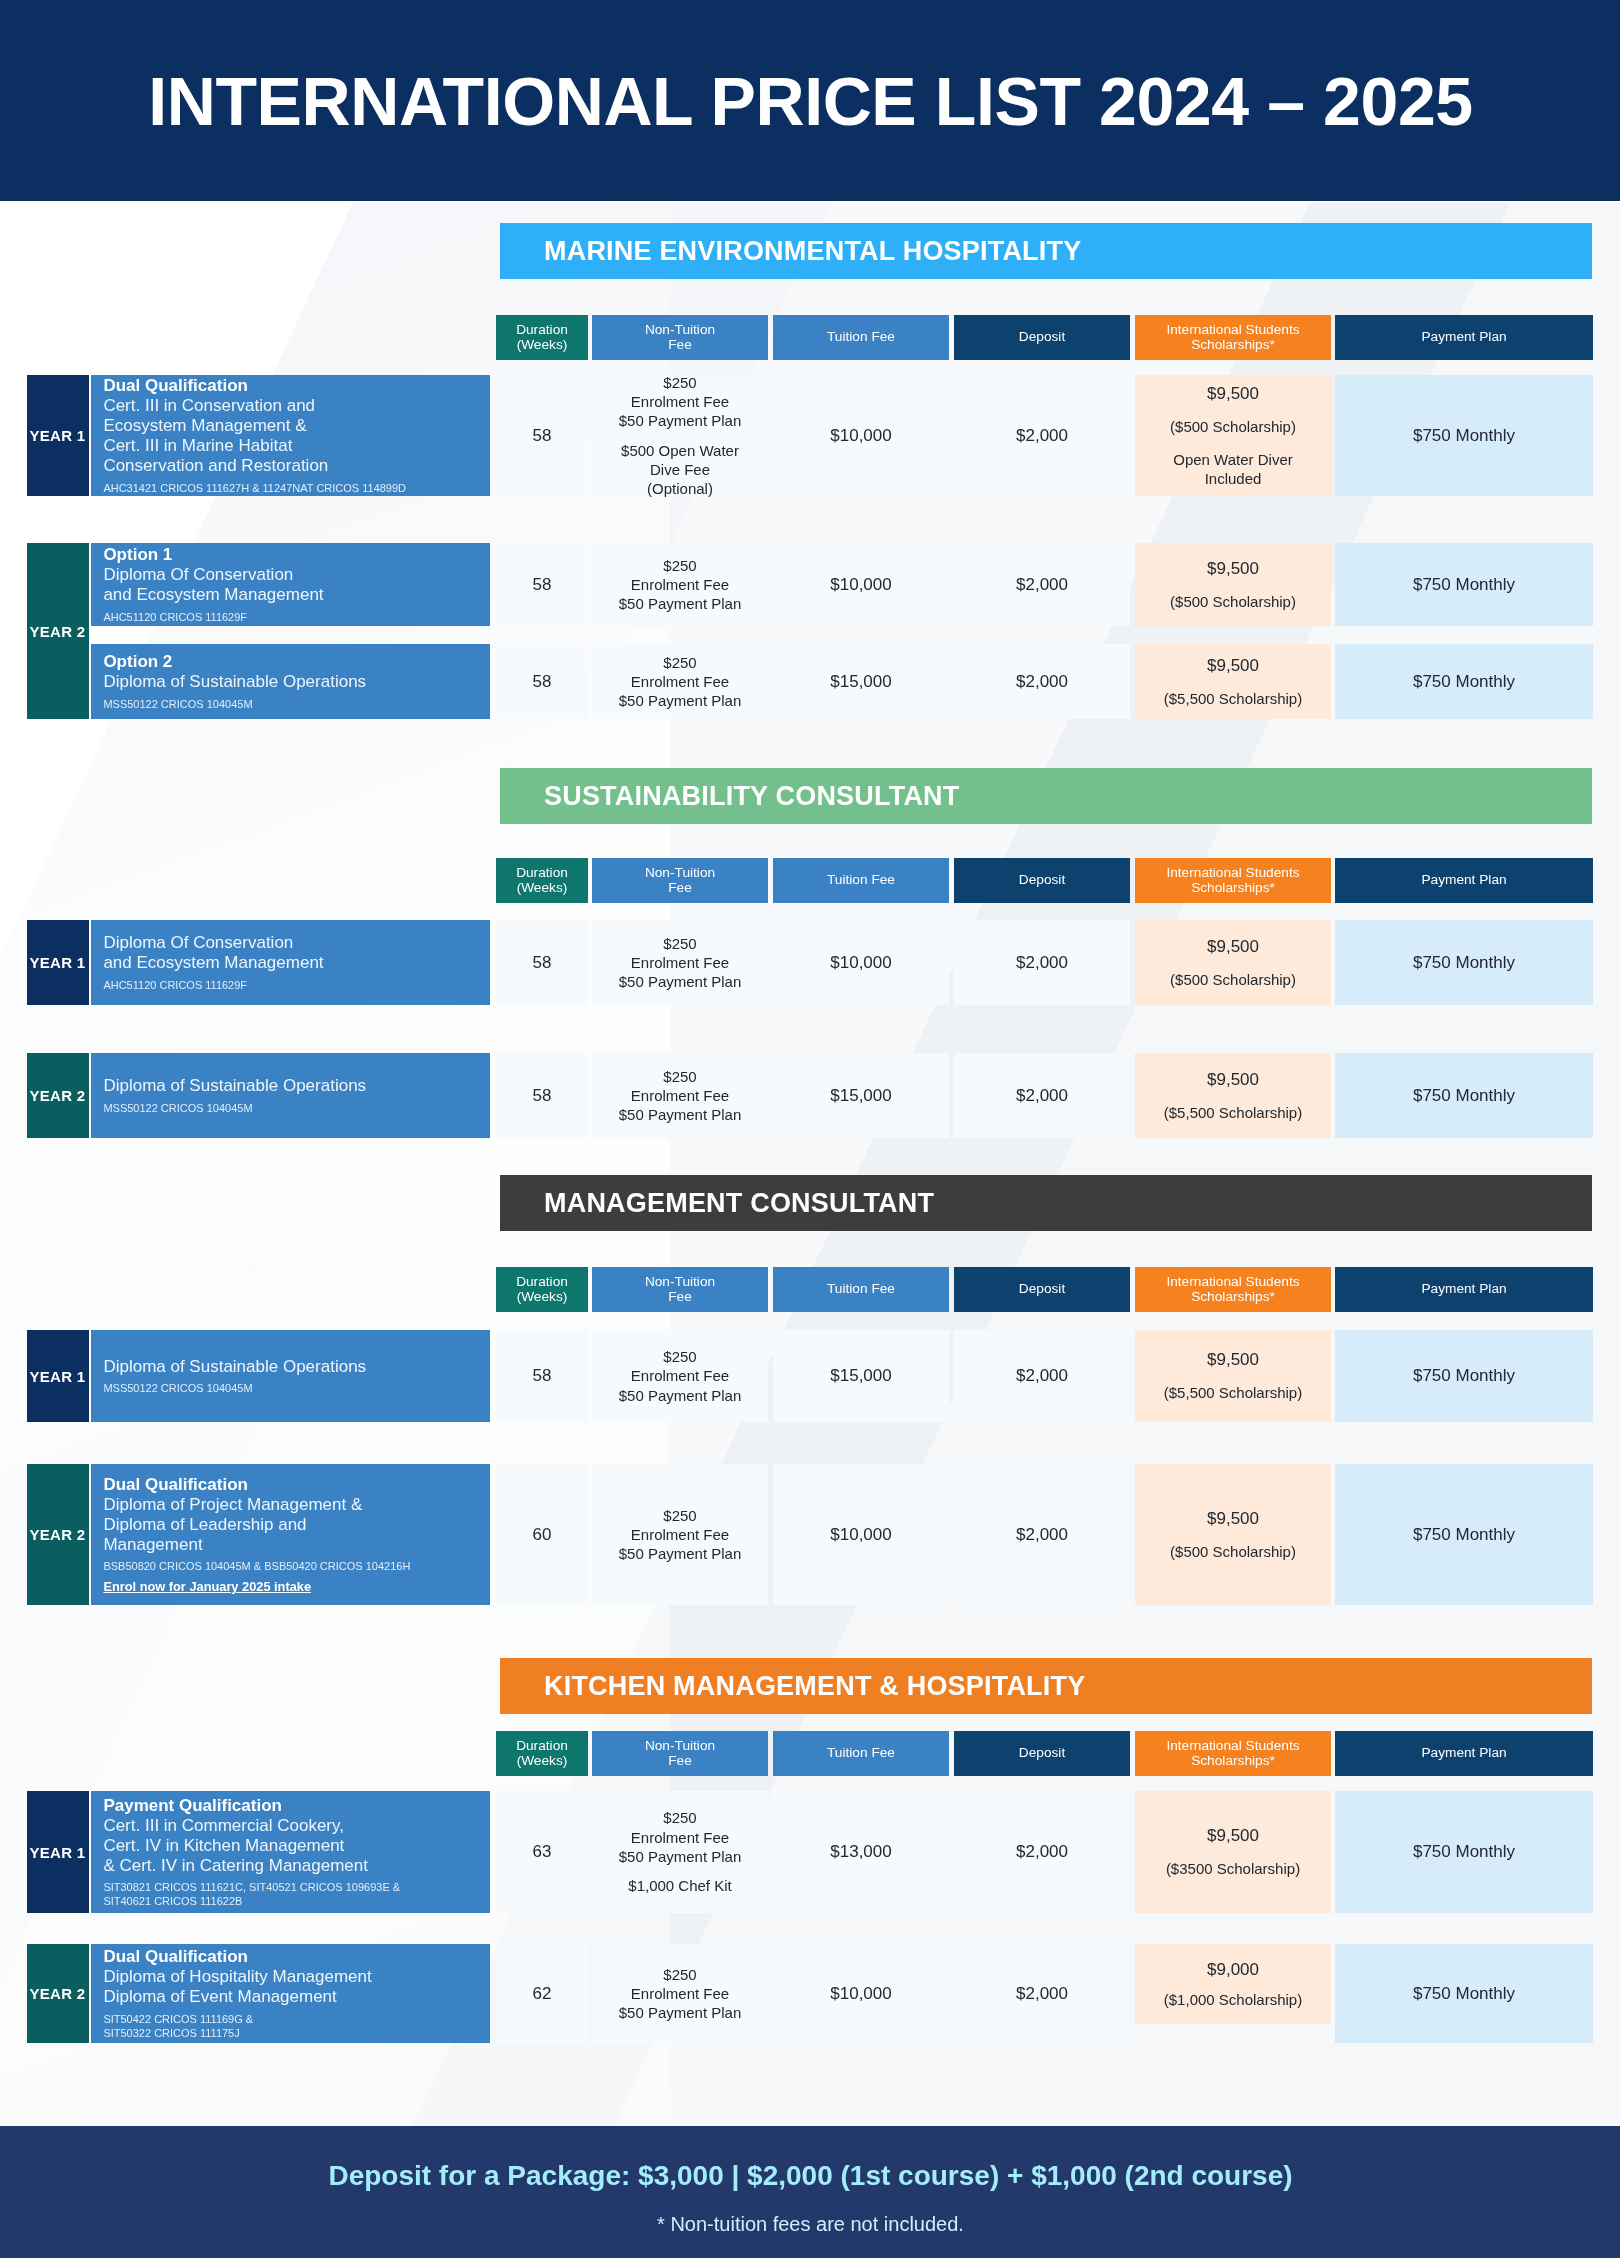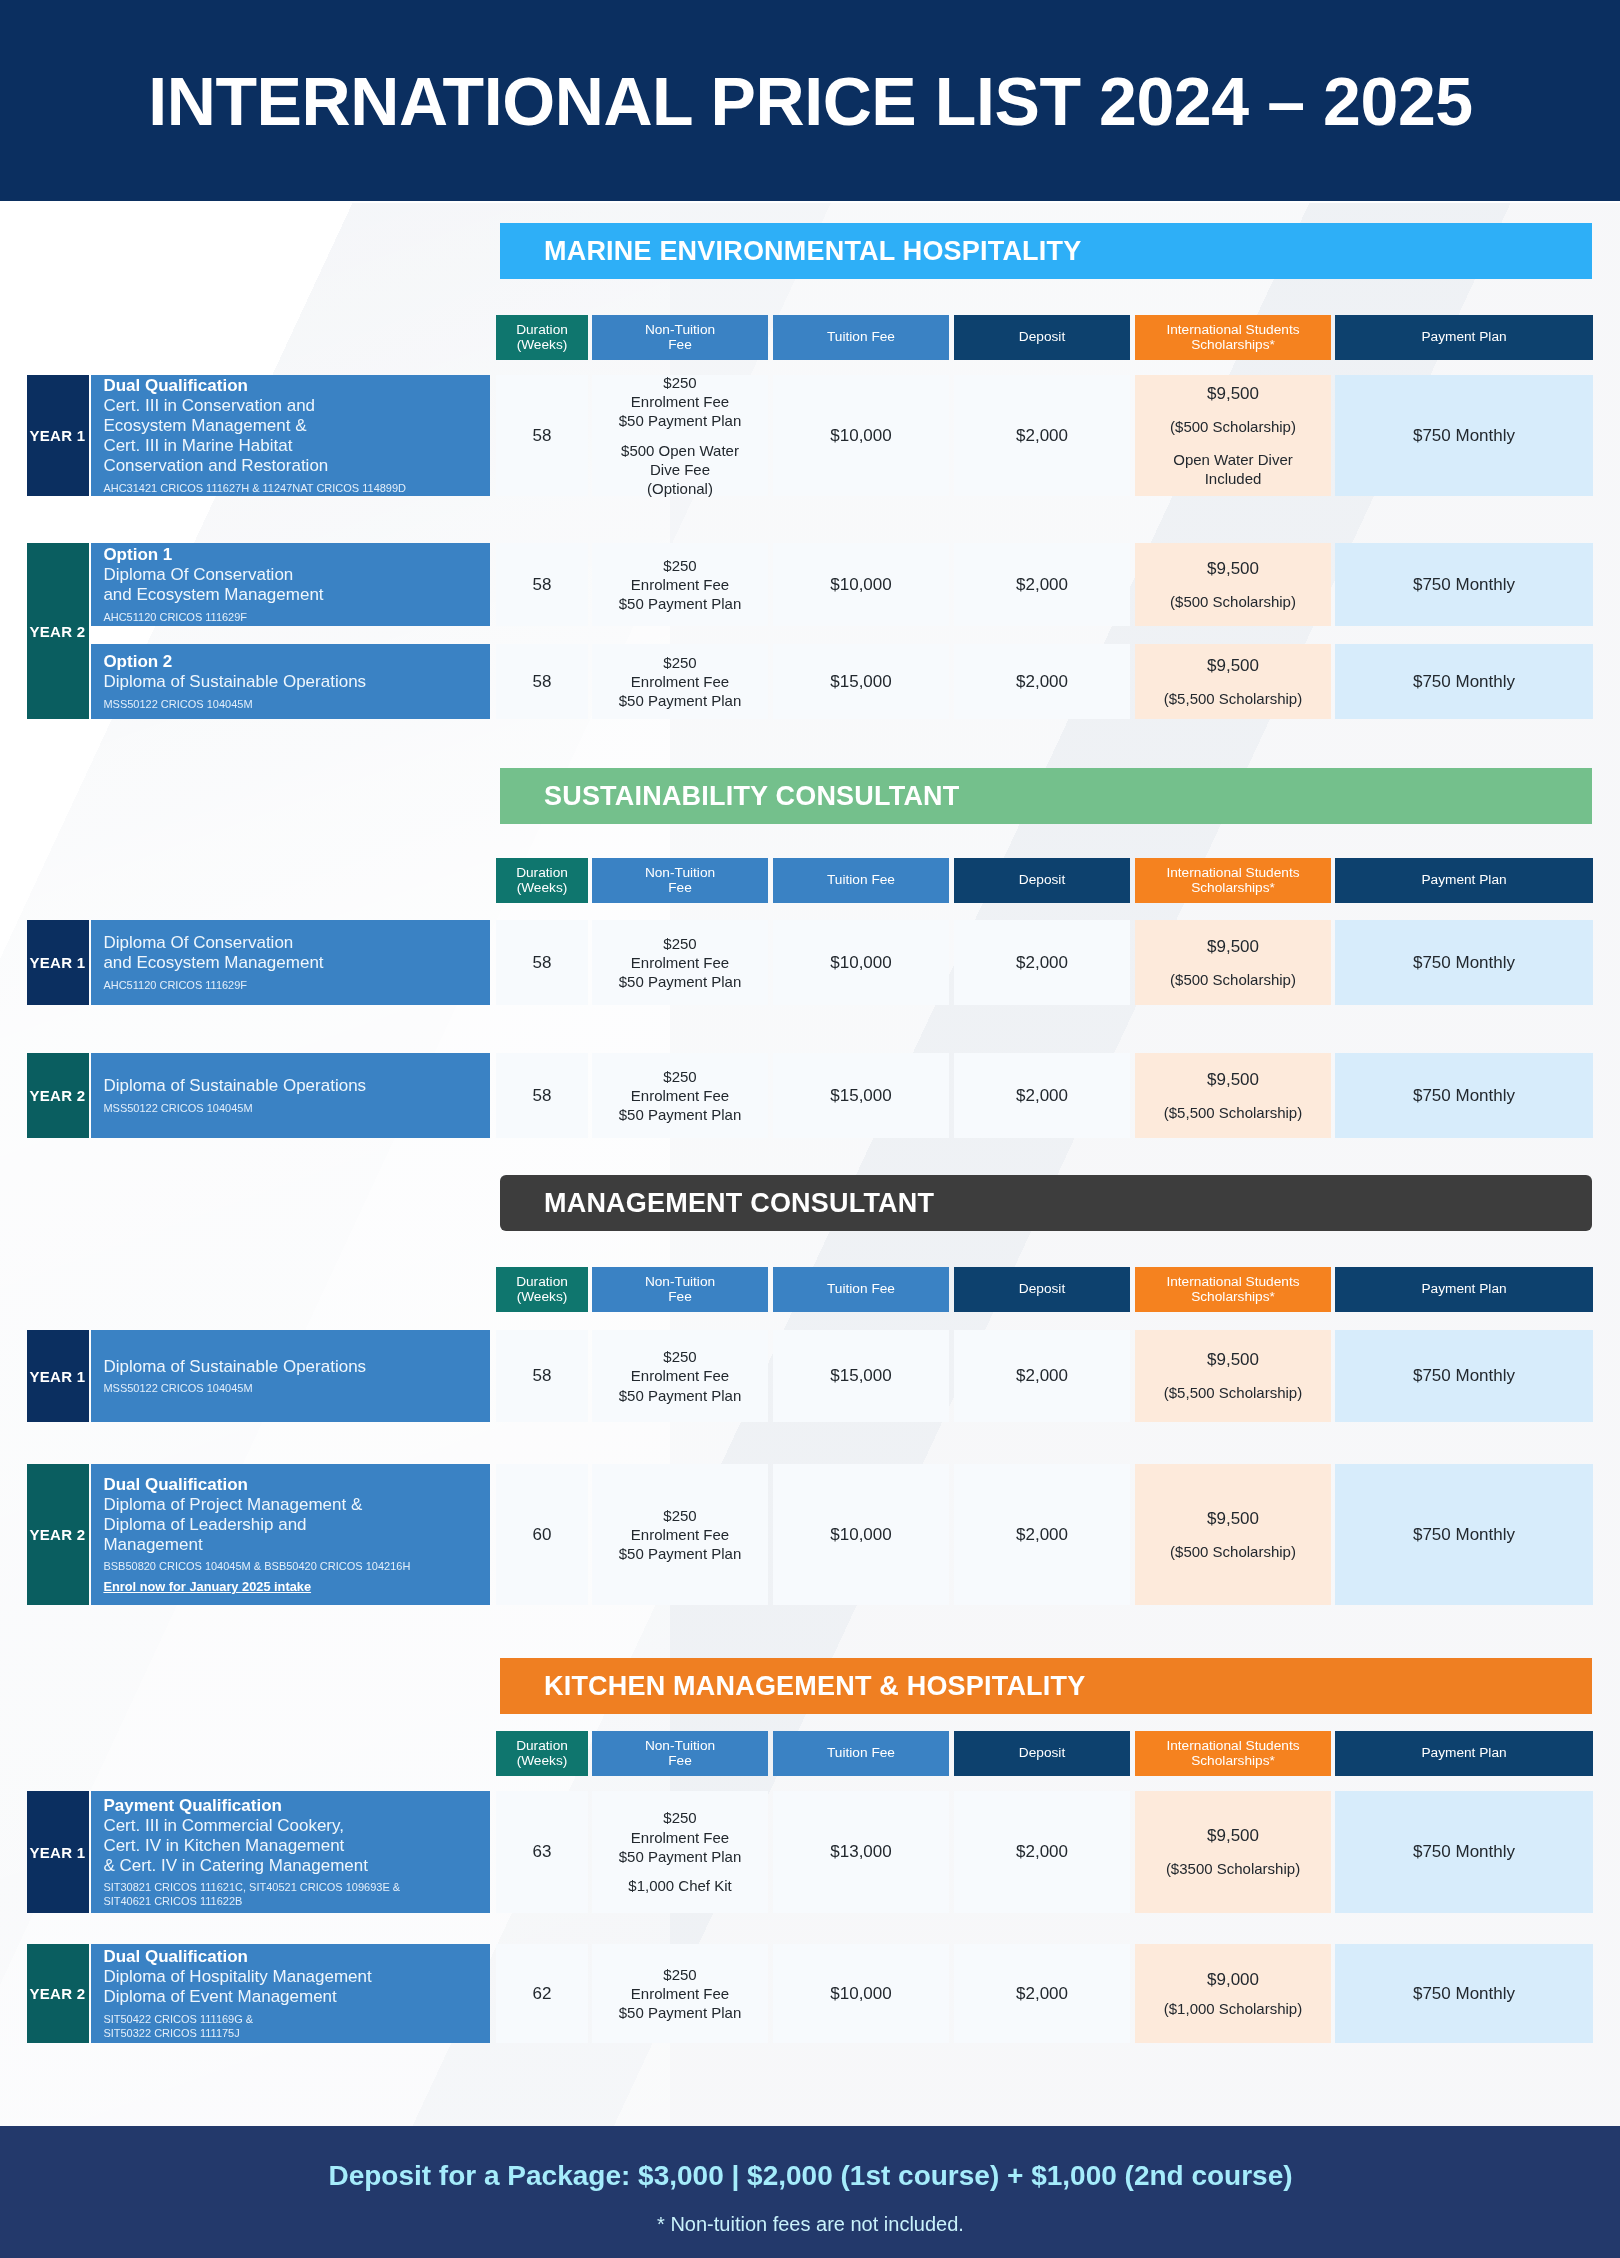--- a/index.html
+++ b/index.html
@@ -343,21 +343,21 @@
       <div class="cell cell-plain" style="left: 954px; width: 176px; top: 1053px; height: 85px;">
         <div>$2,000</div>
       </div>
       <div class="cell cell-peach" style="left: 1135px; width: 196px; top: 1053px; height: 85px;">
         <div>$9,500</div>
         <div class="small" style="margin-top: 12.4px;">($5,500 Scholarship)</div>
       </div>
       <div class="cell cell-sky" style="left: 1335px; width: 258px; top: 1053px; height: 85px;">
         <div>$750 Monthly</div>
       </div>
-      <div class="sec-title" style="top: 1175px; height: 56px; background: rgb(61, 61, 61); border-radius: 6px;">
+      <div class="sec-title" style="top: 1175px; height: 56px; background: rgb(61, 61, 61);">
         <span>MANAGEMENT CONSULTANT</span>
       </div>
       <div class="colhead ch-blue" style="left: 496px; width: 92px; top: 1267px;">
         <div>Duration<br>(Weeks)</div>
       </div>
       <div class="colhead ch-blue2" style="left: 592px; width: 176px; top: 1267px;">
         <div>Non-Tuition<br>Fee</div>
       </div>
       <div class="colhead ch-blue2" style="left: 773px; width: 176px; top: 1267px;">
         <div>Tuition Fee</div>
@@ -487,21 +487,21 @@
       </div>
       <div class="cell cell-plain" style="left: 592px; width: 176px; top: 1944px; height: 99px;">
         <div class="small">$250<br>Enrolment Fee<br>$50 Payment Plan</div>
       </div>
       <div class="cell cell-plain" style="left: 773px; width: 176px; top: 1944px; height: 99px;">
         <div>$10,000</div>
       </div>
       <div class="cell cell-plain" style="left: 954px; width: 176px; top: 1944px; height: 99px;">
         <div>$2,000</div>
       </div>
-      <div class="cell cell-peach" style="left: 1135px; width: 196px; top: 1944px; height: 99px;">
+      <div class="cell cell-peach" style="left: 1135px; width: 196px; top: 1944px; height: 80px;">
         <div>$9,000</div>
         <div class="small" style="margin-top: 9px;">($1,000 Scholarship)</div>
       </div>
       <div class="cell cell-sky" style="left: 1335px; width: 258px; top: 1944px; height: 99px;">
         <div>$750 Monthly</div>
       </div>
     </div>
 
   <div class="footer">
     <div class="f1">Deposit for a Package: $3,000  |  $2,000 (1st course) + $1,000 (2nd course)</div>

